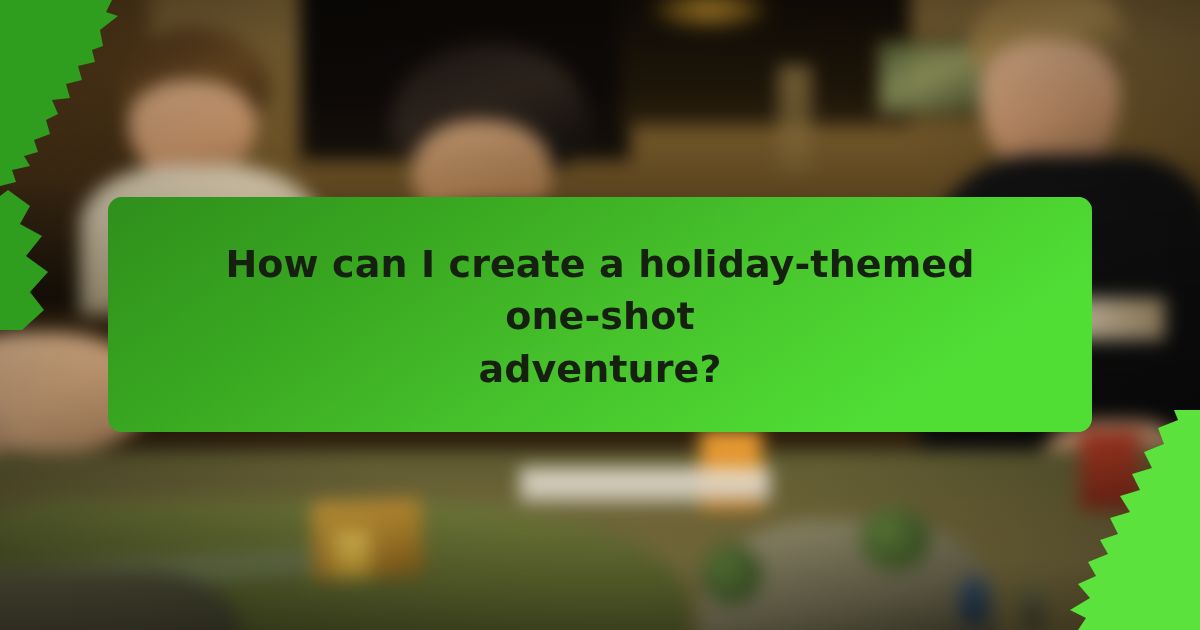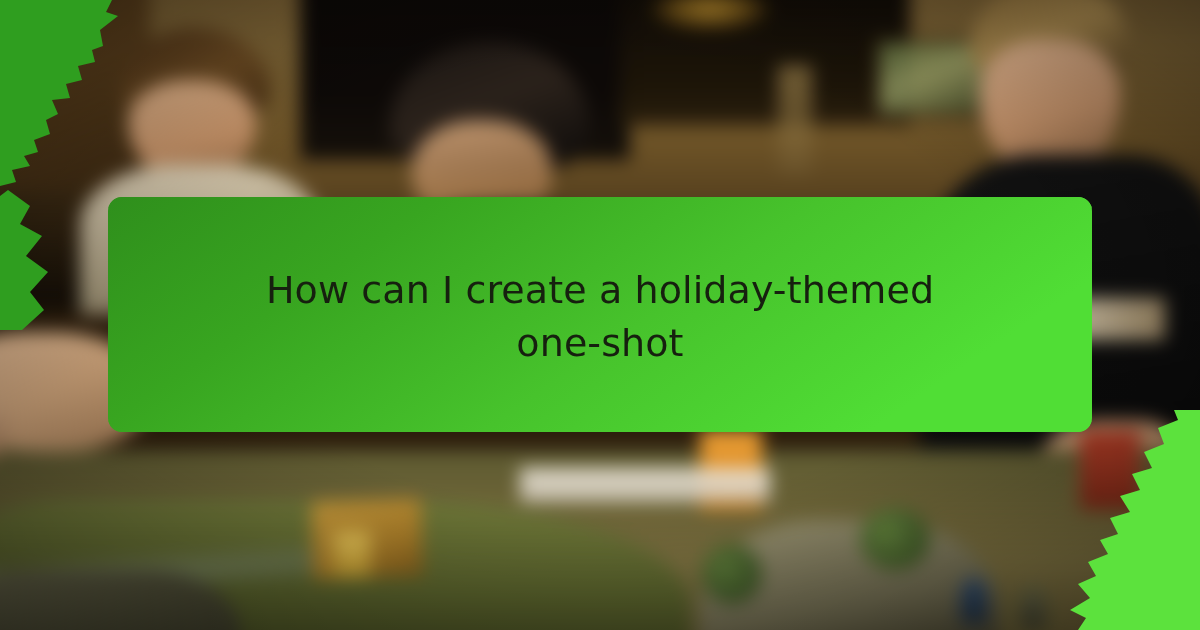--- a/index.html
+++ b/index.html
@@ -283,21 +283,21 @@
     display: block;
   }
   .banner-text {
     position: relative;
     z-index: 2;
     width: 760px;
     text-align: center;
     color: #16200f;
     font-size: 38px;
     line-height: 1.38;
-    font-weight: 400;
+    font-weight: 700;
     letter-spacing: .1px;
     padding-top: 4px;
   }
 </style>
 </head>
 <body>
 
 <div id="canvas">
 
   <div class="photo">
@@ -376,16 +376,17 @@
       </defs>
       <path fill="url(#bannerGrad)" d="M14,0 L970,0 A14,14 0 0 1 984,14 L984,221 A14,14 0 0 1 970,235
                L14,235 A14,14 0 0 1 0.6,224.5 L0.6,224.5
                L53,121 A12,12 0 0 0 53,114 L0.6,10.5 A14,14 0 0 1 14,0 Z"></path>
       <path fill="url(#bannerGrad)" d="M984,14 A14,14 0 0 0 970,0 L14,0 A14,14 0 0 0 0,14 L0,221
                A14,14 0 0 0 14,235 L970,235 A14,14 0 0 0 983.4,224.5
                L931,121 A12,12 0 0 1 931,114 L983.4,10.5 A14,14 0 0 0 984,14 Z"></path>
     </svg>
     <div class="banner-text" style="color: rgb(22, 32, 15);">
       <span style="display: block;">How can I create a holiday-themed one-shot</span>
+      <span style="display: block;">adventure?</span>
     </div>
   </div>
 
 </div>
 
 </body></html>

